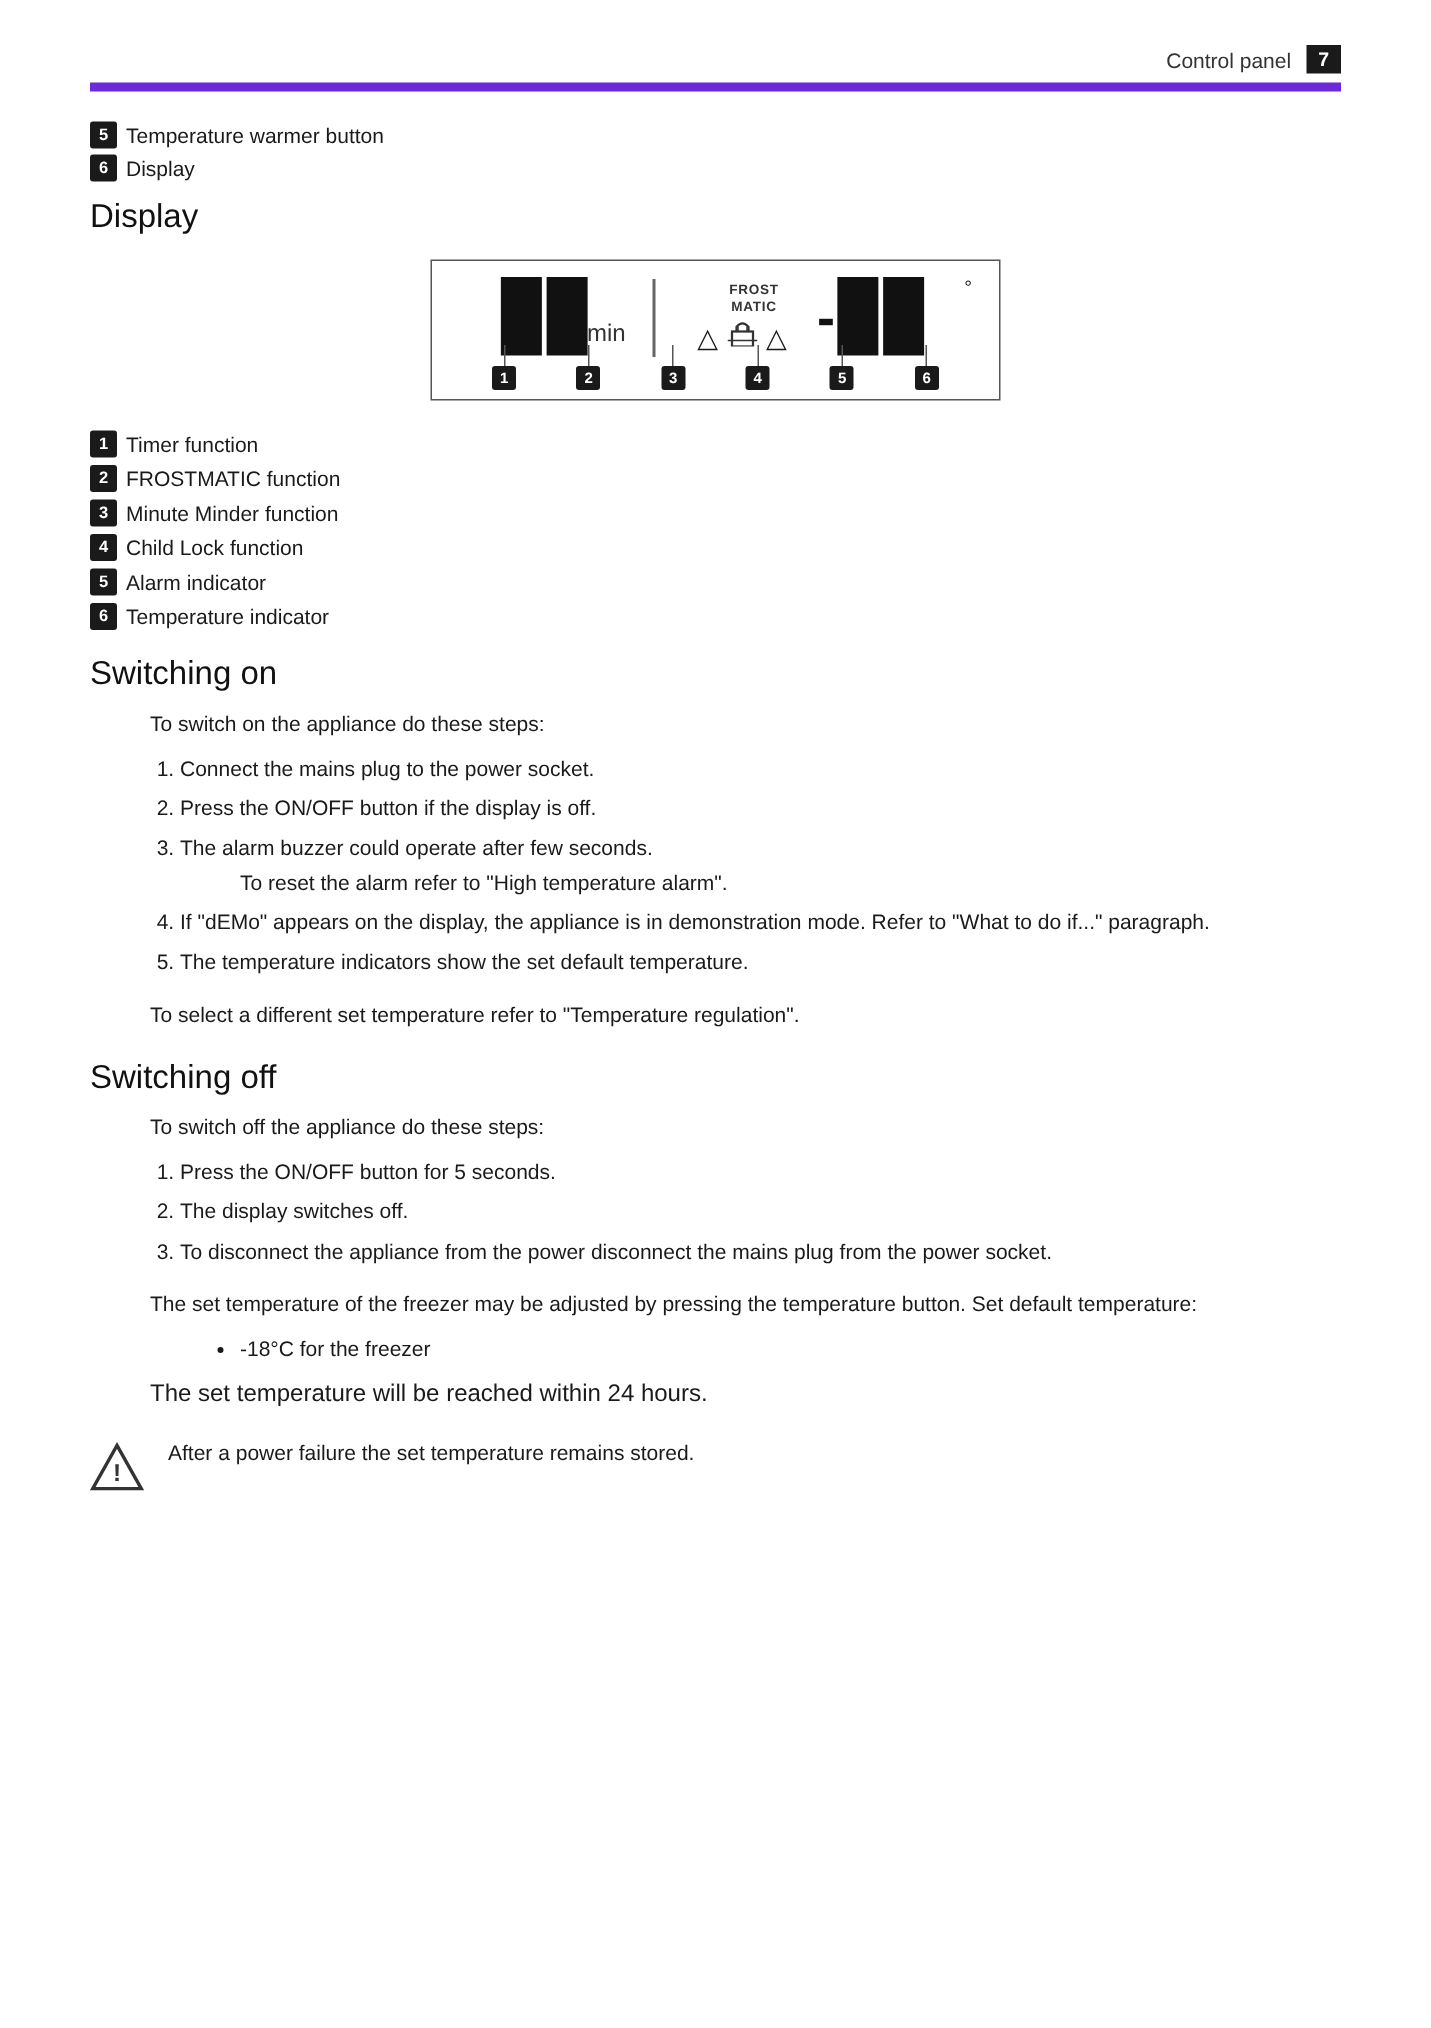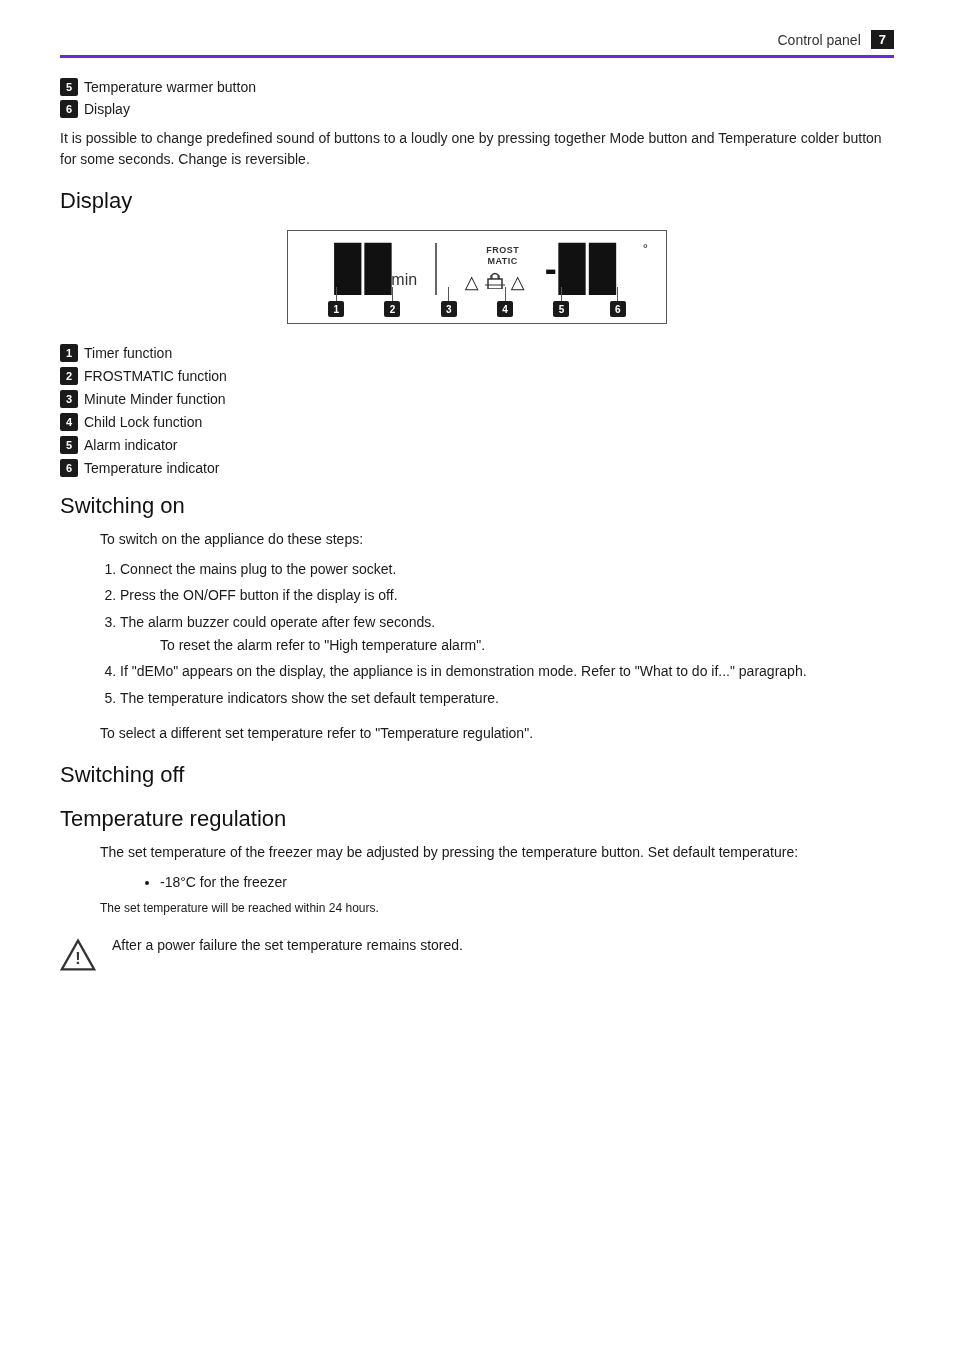--- a/index.html
+++ b/index.html
@@ -17,21 +17,21 @@
       min-height: 1352px;
       background: #ffffff;
       padding: 30px 60px 40px 60px;
       position: relative;
     }
     
     .page-header {
       display: flex;
       justify-content: flex-end;
       align-items: center;
-      border-bottom: 3px solid #6d28d9;
+      border-bottom: 6px solid #6d28d9;
       padding-bottom: 6px;
       margin-bottom: 20px;
     }
     .page-header-text {
       font-size: 14px;
       color: #333;
       display: flex;
       align-items: center;
       gap: 10px;
     }
@@ -272,21 +272,20 @@
     <div class="top-item">
       <span class="badge">5</span>
       <span>Temperature warmer button</span>
     </div>
     <div class="top-item">
       <span class="badge">6</span>
       <span>Display</span>
     </div>
   </div>
 
-  <p class="intro-text">It is possible to change predefined sound of buttons to a loudly one by pressing together Mode button and Temperature colder button for some seconds. Change is reversible.</p>
 
   <h2 class="section-heading">Display</h2>
 
   <div class="display-diagram-wrapper">
     <div class="display-diagram">
 
       <div style="display:flex;flex-direction:column;align-items:flex-end;">
         <div style="display:flex;align-items:center;">
           <span class="seg-display" style="font-family:monospace;font-size:44px;letter-spacing:4px;color:#111;">██</span>
           <span class="seg-display-small">min</span>
@@ -388,28 +387,35 @@
         <span>The alarm buzzer could operate after few seconds.</span>
         <div class="sub-text">To reset the alarm refer to "High temperature alarm".</div>
       </li>
       <li>If "dEMo" appears on the display, the appliance is in demonstration mode. Refer to "What to do if..." paragraph.</li>
       <li>The temperature indicators show the set default temperature.</li>
     </ol>
   </div>
   <p class="closing-text">To select a different set temperature refer to "Temperature regulation".</p>
 
   <h2 class="section-heading" style="margin-top:18px;">Switching off</h2>
-
-  <h2 class="section-heading" style="margin-top:18px;">Temperature regulation</h2>
+  <div class="section-body">
+    <p class="section-intro">To switch off the appliance do these steps:</p>
+    <ol class="ordered-list">
+      <li>Press the ON/OFF button for 5 seconds.</li>
+      <li>The display switches off.</li>
+      <li>To disconnect the appliance from the power disconnect the mains plug from the power socket.</li>
+    </ol>
+  </div>
+
   <div class="section-body">
     <p class="section-intro">The set temperature of the freezer may be adjusted by pressing the temperature button. Set default temperature:</p>
     <ul class="bullet-list">
       <li>-18°C for the freezer</li>
     </ul>
-    <p style="font-size:12px;line-height:1.6;">The set temperature will be reached within 24 hours.</p>
+    <p style="font-size:16px;line-height:1.6;">The set temperature will be reached within 24 hours.</p>
   </div>
 
   <div class="warning-block">
     <div>
       <svg class="warning-icon" viewBox="0 0 40 40" xmlns="http://www.w3.org/2000/svg">
         <path d="M20 4 L38 36 H2 Z" fill="none" stroke="#333" stroke-width="2.5"></path>
         <text x="20" y="30" text-anchor="middle" font-size="18" font-weight="bold" fill="#333">!</text>
       </svg>
     </div>
     <p class="warning-text">After a power failure the set temperature remains stored.</p>

